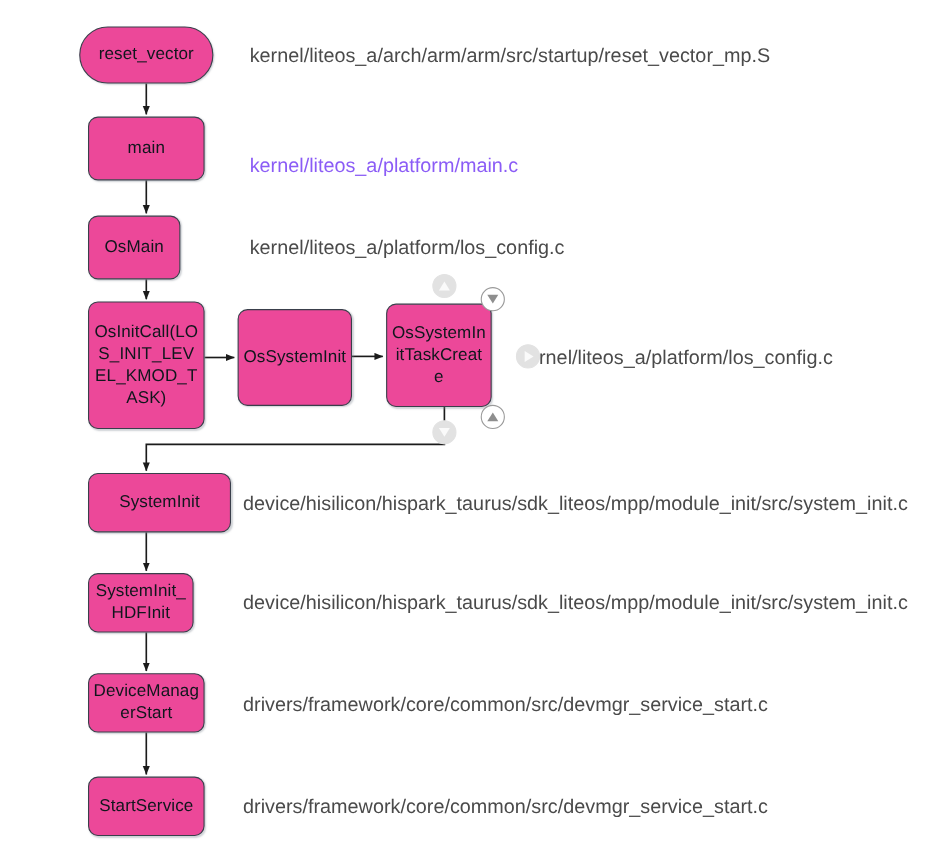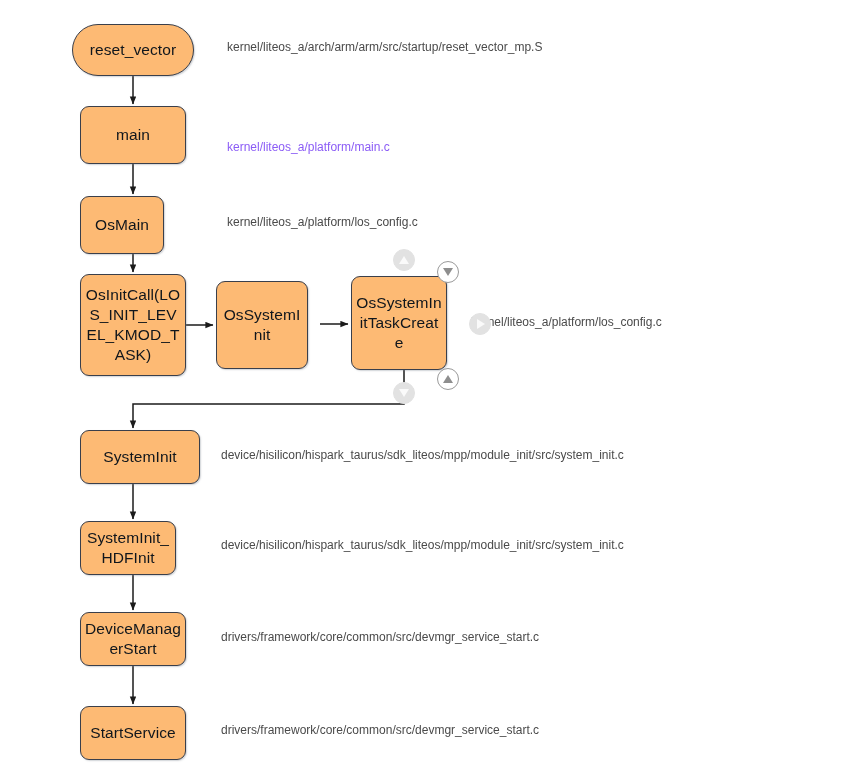--- a/index.html
+++ b/index.html
@@ -31,21 +31,21 @@
     top: 0;
     width: 853px;
     height: 772px;
     pointer-events: none;
   }
 
   
   .node {
     position: absolute;
     box-sizing: border-box;
-    background: #fdba74;
+    background: #ec4899;
     border: 1.3px solid #3a3f4b;
     display: flex;
     align-items: center;
     justify-content: center;
     text-align: center;
     color: #10161c;
     font-size: 15.5px;
     line-height: 1.28;
     letter-spacing: .1px;
     border-radius: 9px;
@@ -58,21 +58,21 @@
   }
   .node .nlabel {
     display: block;
     width: 100%;
   }
 
   
   .caption {
     position: absolute;
     color: #4a4a4a;
-    font-size: 12px;
+    font-size: 18px;
     line-height: 1.2;
     white-space: nowrap;
   }
 
   
   .navglyph {
     position: absolute;
     width: 22px;
     height: 22px;
     border-radius: 50%;
@@ -143,30 +143,30 @@
   <div id="node-layer">
       <div class="node pill" style="left: 72px; top: 24px; width: 122px; height: 52px;">
         <span class="nlabel">reset_vector</span>
       </div>
       <div class="node" style="left: 80px; top: 106px; width: 106px; height: 58px;">
         <span class="nlabel">main</span>
       </div>
       <div class="node" style="left: 80px; top: 196px; width: 84px; height: 58px;">
         <span class="nlabel">OsMain</span>
       </div>
-      <div class="node" style="left: 80px; top: 274px; width: 106px; height: 102px;">
+      <div class="node" style="left: 80px; top: 274px; width: 106px; height: 116px;">
         <span class="nlabel">OsInitCall(LOS_INIT_LEVEL_KMOD_TASK)</span>
       </div>
-      <div class="node" style="left: 216px; top: 281px; width: 92px; height: 88px;">
+      <div class="node" style="left: 216px; top: 281px; width: 104px; height: 88px;">
         <span class="nlabel">OsSystemInit</span>
       </div>
       <div class="node" style="left: 351px; top: 276px; width: 96px; height: 94px;">
         <span class="nlabel">OsSystemInitTaskCreate</span>
       </div>
-      <div class="node" style="left: 80px; top: 430px; width: 120px; height: 54px;">
+      <div class="node" style="left: 80px; top: 430px; width: 130px; height: 54px;">
         <span class="nlabel">SystemInit</span>
       </div>
       <div class="node" style="left: 80px; top: 521px; width: 96px; height: 54px;">
         <span class="nlabel">SystemInit_HDFInit</span>
       </div>
       <div class="node" style="left: 80px; top: 612px; width: 106px; height: 54px;">
         <span class="nlabel">DeviceManagerStart</span>
       </div>
       <div class="node" style="left: 80px; top: 706px; width: 106px; height: 54px; justify-content: flex-end;">
         <span class="nlabel">StartService</span>

